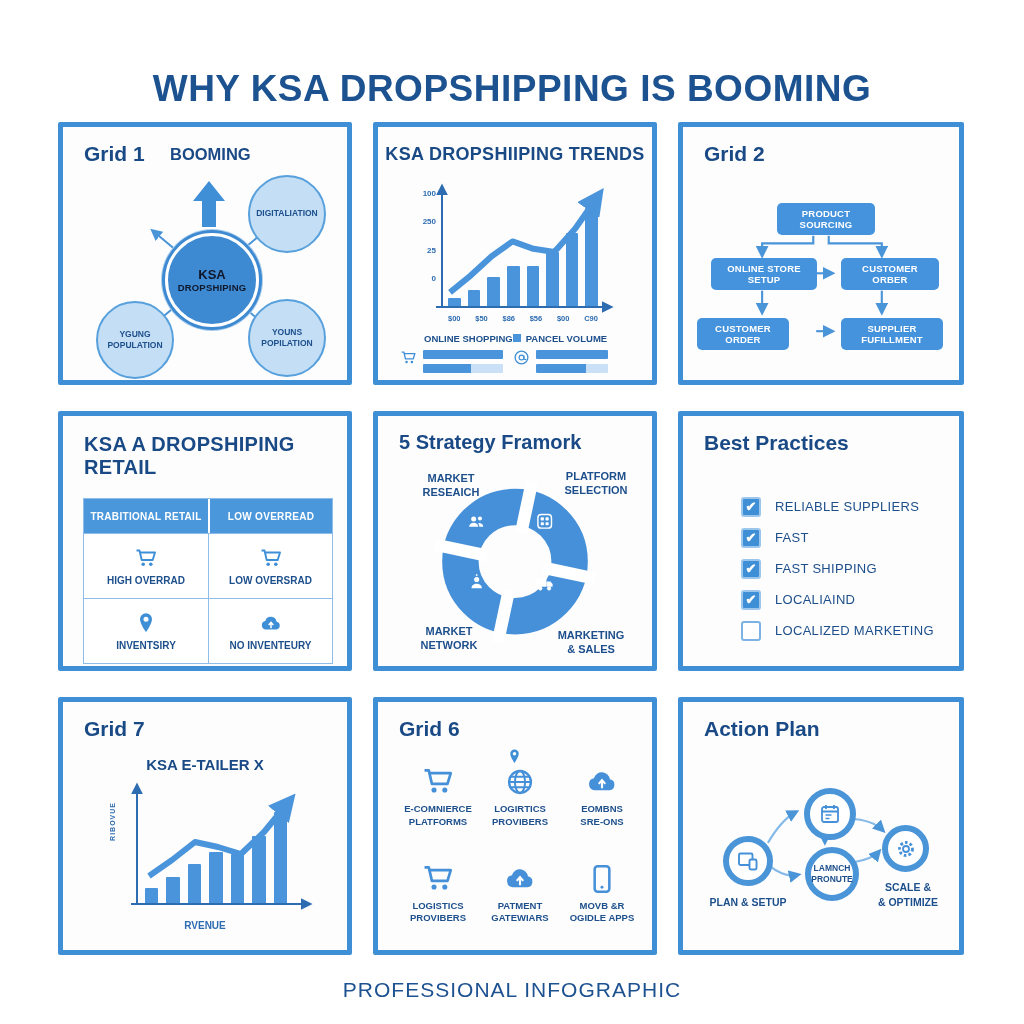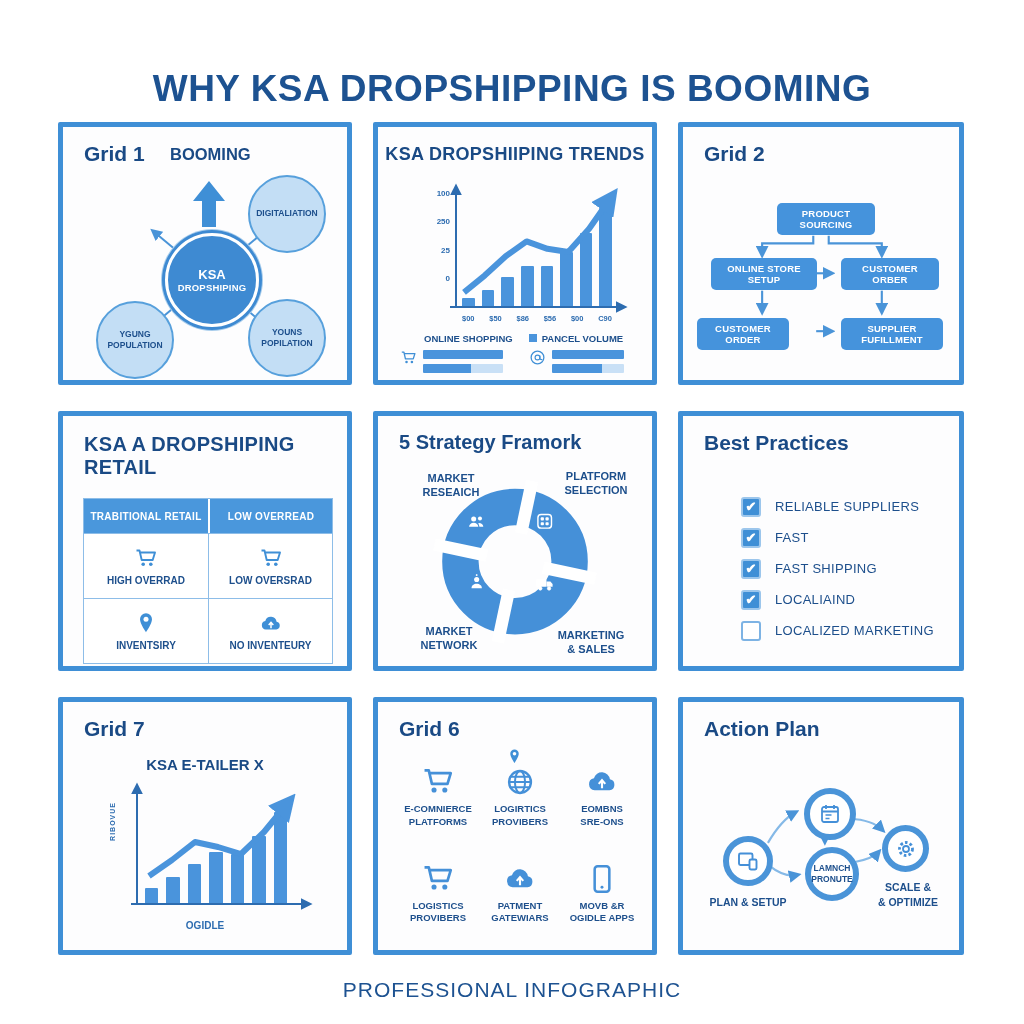--- a/index.html
+++ b/index.html
@@ -17,31 +17,31 @@
   .p-title{position:absolute;top:17px;left:0;width:100%;text-align:center;font-size:18px;
       font-weight:bold;color:#1a4a85;letter-spacing:.3px;}
   .p-title.left{text-align:left;padding-left:21px;box-sizing:border-box;}
   svg.abs{position:absolute;inset:0;width:100%;height:100%;}
   
   .sat{position:absolute;width:74px;height:74px;border-radius:50%;background:#c3def5;
       border:2px solid #57a0dc;display:flex;align-items:center;justify-content:center;
       text-align:center;font-size:8.5px;font-weight:bold;color:#1d4f8c;line-height:1.3;}
   .hub-center{position:absolute;left:102px;top:106px;width:88px;height:88px;border-radius:50%;
       background:#3e8ad2;border:3px solid #fff;box-shadow:0 0 0 3px #3e8ad2,0 0 0 4px #a8cdec;
-      display:flex;flex-direction:column;align-items:center;justify-content:center;color:#ffffff;text-align:center;}
+      display:flex;flex-direction:column;align-items:center;justify-content:center;color:#0f172a;text-align:center;}
   .hub-center .l1{font-size:13px;font-weight:bold;}
   .hub-center .l2{font-size:9.5px;font-weight:bold;letter-spacing:.2px;}
   
   .bars{display:flex;align-items:flex-end;position:absolute;}
   .bar{flex:1;background:#4a94dc;border-radius:1px;}
   .yticks{position:absolute;display:flex;flex-direction:column;justify-content:space-between;
       align-items:flex-end;font-size:8px;font-weight:bold;color:#2d6cb0;}
   .xticks{position:absolute;display:flex;justify-content:space-between;
       font-size:7.5px;font-weight:bold;color:#2d6cb0;}
-  .legend{position:absolute;left:22px;top:206px;width:244px;display:flex;gap:16px;}
+  .legend{position:absolute;left:22px;top:206px;width:244px;display:flex;}
   .lg-title{font-size:9.5px;font-weight:bold;color:#1d4f8c;margin:0 0 5px 24px;white-space:nowrap;}
   .lg-row{display:flex;gap:6px;align-items:flex-start;}
   .lg-bars{display:flex;flex-direction:column;gap:5px;padding-top:1px;}
   .pb{width:80px;height:9px;border-radius:1px;background:#4a94dc;}
   .pb.split60{background:linear-gradient(to right,#4a94dc 60%,#c9e0f6 60%);}
   .pb.split70{background:linear-gradient(to right,#4a94dc 70%,#c9e0f6 70%);}
   .sq{width:8px;height:8px;background:#4a94dc;display:inline-block;margin-right:5px;}
   .chart-sub{position:absolute;left:0;width:100%;text-align:center;font-size:15px;font-weight:bold;color:#1a4a85;}
   .ylab{position:absolute;font-size:7px;font-weight:bold;color:#2d6cb0;
       writing-mode:vertical-rl;transform:rotate(180deg);letter-spacing:1px;}
@@ -189,21 +189,21 @@
     <div class="sat" style="left:33px;top:174px;">
         <span><span>YGUNG</span><br><span>POPULATION</span></span>
       </div>
     <div class="sat" style="left:185px;top:172px;">
         <span><span>YOUNS</span><br><span>POPILATION</span></span>
       </div>
   </div>
 
   <div class="panel">
     <div class="p-title">KSA DROPSHIIPING TRENDS</div>
-    <div style="position:absolute;left:50px;top:50px;width:210px;height:152px;">
+    <div style="position:absolute;left:36px;top:50px;width:210px;height:152px;">
       <div class="yticks" style="left:0;top:12px;height:94px;width:22px;">
           <span>100</span>
           <span>250</span>
           <span>25</span>
           <span>0</span>
         </div>
       <div class="bars" style="left:34px;bottom:22px;width:150px;height:112px;gap:7px;">
           <div class="bar" style="height: 8%;"></div>
           <div class="bar" style="height: 15%;"></div>
           <div class="bar" style="height: 27%;"></div>
@@ -370,21 +370,21 @@
           <div class="bar" style="height: 50%;"></div>
           <div class="bar" style="height: 68%;"></div>
           <div class="bar" style="height: 92%;"></div>
         </div>
       <svg class="abs" viewBox="0 0 224 134">
         <line x1="36" y1="126" x2="36" y2="8" stroke="#2d6cb0" stroke-width="2" marker-end="url(#arrowAx)"></line>
         <line x1="30" y1="126" x2="208" y2="126" stroke="#2d6cb0" stroke-width="2" marker-end="url(#arrowAx)"></line>
         <polyline points="48.0,98.0 71.0,82.0 94.0,64.0 117.0,69.0 140.0,76.0 163.0,54.0 186.0,26.0" fill="none" stroke="#4a94dc" stroke-width="6" stroke-linejoin="round" marker-end="url(#arrowT)"></polyline>
       </svg>
     </div>
-    <div class="xlab" style="top:218px;">OGIDLE</div>
+    <div class="xlab" style="top:218px;">RVENUE</div>
   </div>
 
   <div class="panel">
     <div class="p-head">Grid 6</div>
     <div class="g6">
       <div class="g6cell">
         <span class="g6icon">
             <svg width="34" height="34">
               <use href="#i-cart"></use>
             </svg>

